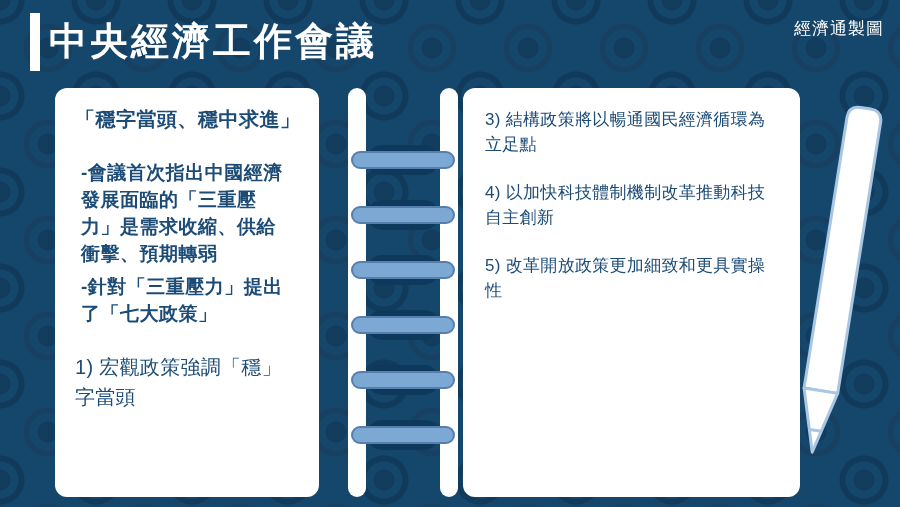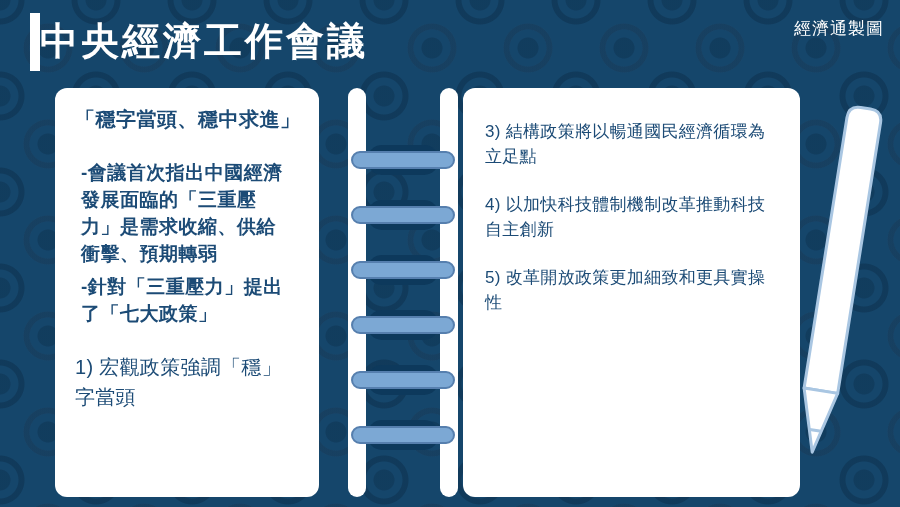--- a/index.html
+++ b/index.html
@@ -18,21 +18,21 @@
       radial-gradient(circle, transparent 0 18px, rgba(120,165,205,0.10) 19px 24px, transparent 25px),
       radial-gradient(circle, transparent 0 18px, rgba(8,35,60,0.35) 19px 24px, transparent 25px),
       radial-gradient(circle, rgba(8,35,60,0.28) 0 10px, transparent 11px);
     background-size:96px 96px,96px 96px,96px 96px,96px 96px,96px 96px;
     background-position:0 0,0 0,0 0,48px 48px,48px 48px;
   }
 
   
   .title-block{
     position:absolute;left:30px;top:13px;
-    display:flex;align-items:center;
+    display:flex;align-items:center;gap:9px;
   }
   .title-accent{
     width:10px;height:58px;background:#ffffff;flex:none;
   }
   .page-title{
     margin:0;color:#ffffff;font-size:38px;font-weight:700;
     letter-spacing:3px;line-height:1.1;white-space:nowrap;
   }
   .credit{
     position:absolute;right:16px;top:17px;
@@ -40,21 +40,21 @@
   }
 
   
   .page{
     position:absolute;top:88px;height:409px;
     background:#ffffff;border-radius:12px;
     box-sizing:border-box;
     color:#1c4b76;
   }
   .left-page{left:55px;width:264px;padding:16px 18px 12px 20px;}
-  .right-page{left:463px;width:337px;padding:32px 20px 12px 22px;}
+  .right-page{left:463px;width:337px;padding:20px 20px 12px 22px;}
 
   .page-strip{
     position:absolute;top:88px;width:18px;height:409px;
     background:#ffffff;border-radius:9px;
   }
   .strip-left{left:348px;}
   .strip-right{left:440px;}
 
   
   .ring{

